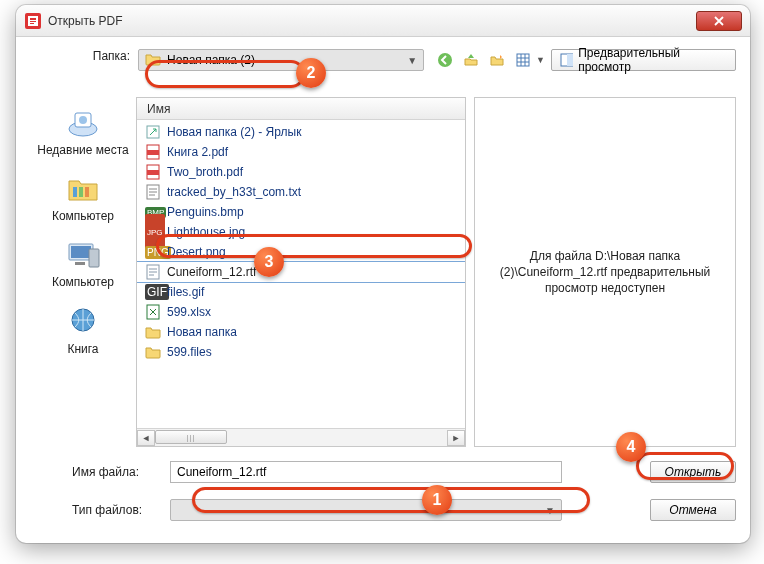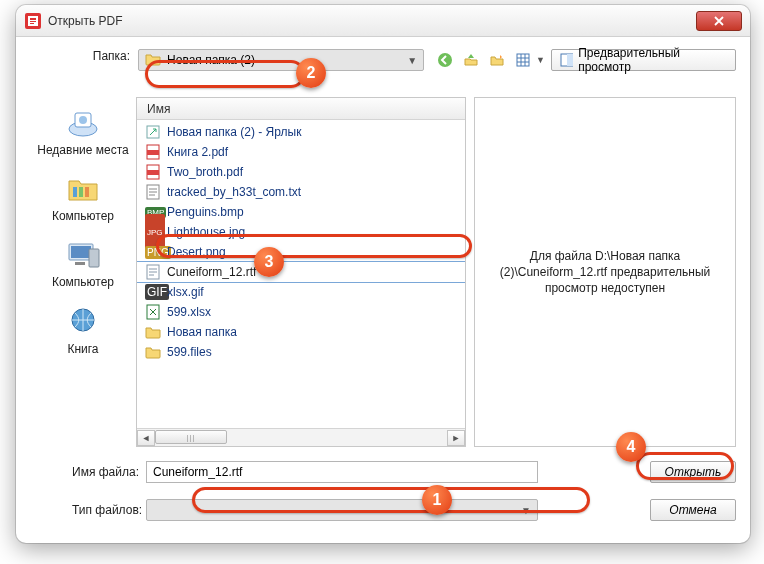--- a/index.html
+++ b/index.html
@@ -33,21 +33,21 @@
 .fitem .fn { color:#15397f; }
 .fitem.sel .fn { color:#1a1a1a; }
 .hsb { height:18px; border-top:1px solid #d4d4d4; background:#f3f3f3; display:flex; align-items:center; }
 .hsb .arr { width:18px; height:16px; border:1px solid #c4c4c4; background:linear-gradient(#fff,#e8e8e8); display:flex;align-items:center;justify-content:center; font-size:9px; color:#555; cursor:pointer; }
 .hsb .track { flex:1; height:16px; position:relative; }
 .hsb .thumb { position:absolute; left:0; top:0; height:14px; width:72px; border:1px solid #b7b7b7; background:linear-gradient(#fdfdfd,#e6e6e6); border-radius:2px; }
 .hsb .grip { position:absolute; left:50%; top:50%; transform:translate(-50%,-50%); letter-spacing:1px; color:#9a9a9a; font-size:8px; }
 .preview { flex:1; border:1px solid #c8c8c8; background:#fff; display:flex; align-items:center; justify-content:center; padding:12px; }
 .preview .msg { text-align:center; color:#222; line-height:1.35; }
 .bottom { margin-top:10px; }
-.brow { display:flex; align-items:center; height:26px; margin-top:12px; }
+.brow { display:flex; align-items:center; height:26px; margin-top:12px;gap:24px; }
 .brow .blbl { width:116px; text-align:left; padding-left:42px; color:#222; }
 .txtfield { flex:0 0 392px; height:22px; border:1px solid #b5b5b5; background:#fff; padding:0 6px; display:flex; align-items:center; }
 .txtfield input { border:none; outline:none; width:100%; font-size:12px; }
 .typecombo { flex:0 0 392px; }
 .btn { width:86px; height:22px; border:1px solid #a8a8a8; background:linear-gradient(#fefefe,#e9e9e9); display:flex;align-items:center;justify-content:center; cursor:pointer; margin-left:auto; border-radius:2px;font-style:italic; }
 .callout { position:absolute; border:3px solid #e03a1a; border-radius:14px; pointer-events:none; box-shadow:0 1px 2px rgba(0,0,0,.25); }
 .badge { position:absolute; width:30px; height:30px; border-radius:50%; background:radial-gradient(circle at 35% 30%, #ff8a50, #e23b12); box-shadow:0 2px 4px rgba(0,0,0,.4); display:flex;align-items:center;justify-content:center; color:#fff; font-weight:bold; font-size:16px; pointer-events:none; }
 </style>
 </head>
 <body>
@@ -230,21 +230,21 @@
                     <rect x="2" y="1" width="12" height="14" fill="#fff" stroke="#89a"></rect>
                     <path d="M4 5h8M4 8h8M4 11h5" stroke="#89a"></path>
                   </svg>
                 </span>
                 <span class="fn">Cuneiform_12.rtf</span>
               </div>
               <div class="fitem">
                 <span class="fi">
                   <span style="background:#404040;color:#fff;font-size:12px;padding:1px 2px;border-radius:2px">GIF</span>
                 </span>
-                <span class="fn">xlsx.gif</span>
+                <span class="fn">files.gif</span>
               </div>
               <div class="fitem">
                 <span class="fi">
                   <svg width="16" height="16">
                     <rect x="2" y="1" width="12" height="14" fill="#fff" stroke="#2a7d3a"></rect>
                     <path d="M5 5l6 6M11 5l-6 6" stroke="#2a7d3a"></path>
                   </svg>
                 </span>
                 <span class="fn">599.xlsx</span>
               </div>

